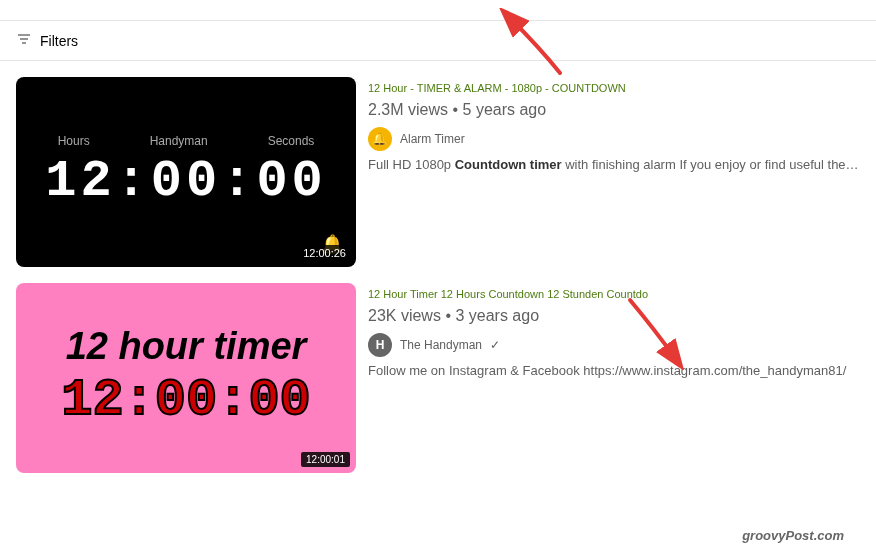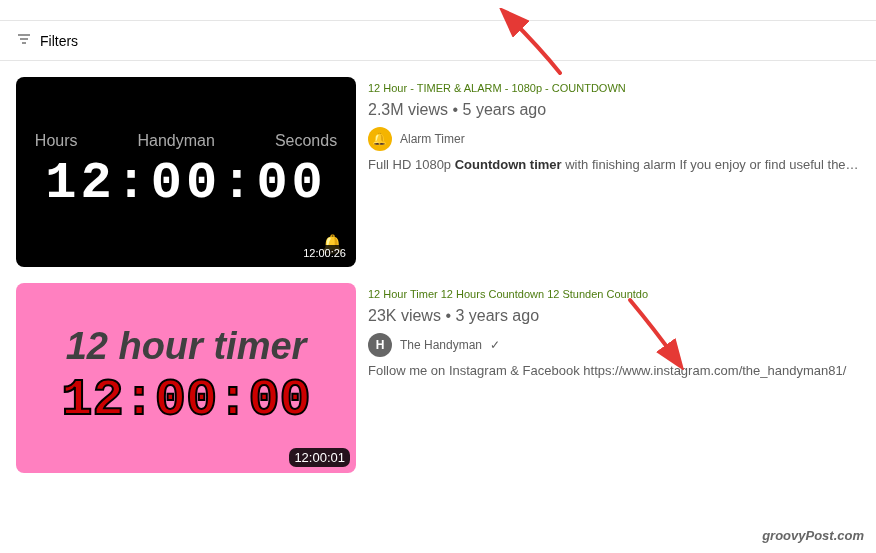--- a/index.html
+++ b/index.html
@@ -121,21 +121,21 @@
       font-size: 52px;
       font-weight: bold;
       color: #fff;
       letter-spacing: 4px;
     }
 
     .thumb-1 .clock-labels {
       display: flex;
       gap: 60px;
       color: #aaa;
-      font-size: 16px;
+      font-size: 12px;
       margin-bottom: 4px;
       align-items: flex-end;
     }
 
     .thumb-1 .bell-icon {
       position: absolute;
       bottom: 12px;
       right: 12px;
       color: #FFD700;
       font-size: 18px;
@@ -158,42 +158,42 @@
       display: flex;
       flex-direction: column;
       align-items: center;
       justify-content: center;
       gap: 4px;
     }
 
     .thumb-2 .top-text {
       font-size: 38px;
       font-weight: 900;
-      color: #404040;
+      color: #000000;
       font-style: italic;
       line-height: 1.1;
     }
 
     .thumb-2 .bottom-text {
       font-size: 52px;
       font-weight: 900;
       color: #cc0000;
       font-family: 'Courier New', monospace;
       -webkit-text-stroke: 2px #000;
     }
 
     .thumb-2 .timestamp {
       position: absolute;
       bottom: 6px;
       right: 6px;
       background: rgba(0,0,0,0.85);
       color: #fff;
-      font-size: 13px;
+      font-size: 10px;
       padding: 2px 5px;
-      border-radius: 7px;
+      border-radius: 2px;
       font-family: Arial, sans-serif;
     }
 
     
     .video-info {
       flex: 1;
       padding-top: 4px;
       overflow: hidden;
     }
 
@@ -280,21 +280,21 @@
       left: 600px;
       width: 100px;
       height: 80px;
       pointer-events: none;
     }
 
     
     .watermark {
       position: absolute;
       bottom: 10px;
-      right: 12px;
+      right: 32px;
       font-size: 13px;
       color: #666;
       font-style: italic;
     }
 
     .watermark span {
       font-weight: bold;
     }
   </style>
 </head>

